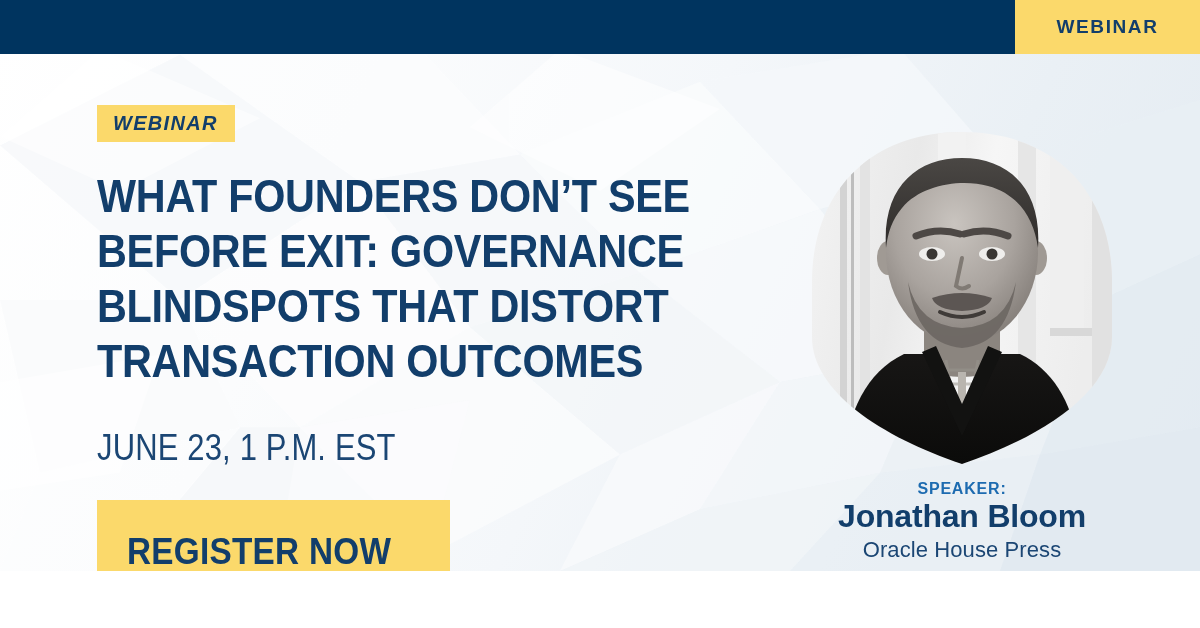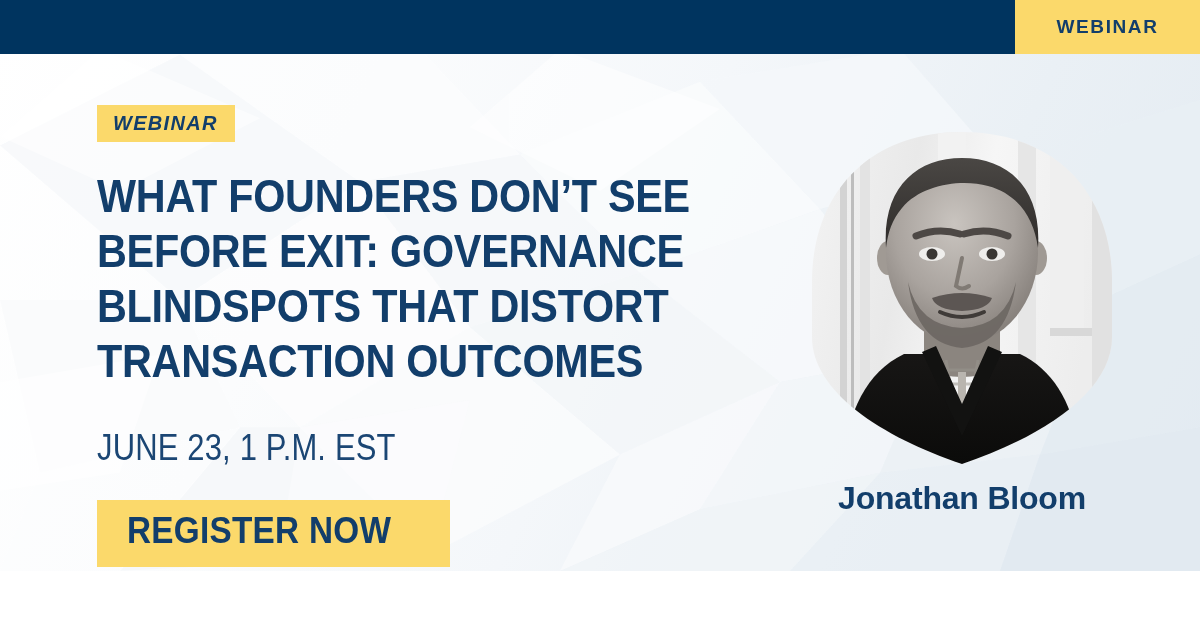--- a/index.html
+++ b/index.html
@@ -110,21 +110,21 @@
     text-transform: uppercase;
     transform: scaleX(0.86);
     transform-origin: left top;
     width: 420px;
   }
 
   .cta-button {
     margin-top: 34px;
     display: inline-block;
     background: #fbd96b;
-    padding: 12px 30px 18px 30px;
+    padding: 33px 30px 18px 30px;
     border: none;
     cursor: pointer;
     line-height: 1;
   }
   .cta-button-label {
     display: inline-block;
     color: #123e6b;
     font-family: "Liberation Sans Narrow", "Liberation Sans", sans-serif;
     font-weight: bold;
     font-size: 37px;
@@ -320,16 +320,18 @@
         <rect x="145" y="300" width="10" height="16" rx="2" fill="#8e8a85"></rect>
 
         <path d="M92,222 C54,240 36,280 30,332 L112,332 L150,332 L150,300 L112,222 Z" fill="url(#jacketGrad)"></path>
         <path d="M208,222 C246,240 264,280 270,332 L188,332 L150,332 L150,300 L188,222 Z" fill="url(#jacketGrad)"></path>
         <path d="M110,220 L150,304 L190,220 L176,214 L150,272 L124,214 Z" fill="#121211"></path>
       </g>
     </svg>
   </div>
 
   <div class="speaker-block">
+    <span class="speaker-label">Speaker:</span>
     <span class="speaker-name">Jonathan Bloom</span>
+    <span class="speaker-org">Oracle House Press</span>
   </div>
 
 </div>
 
 </body></html>

